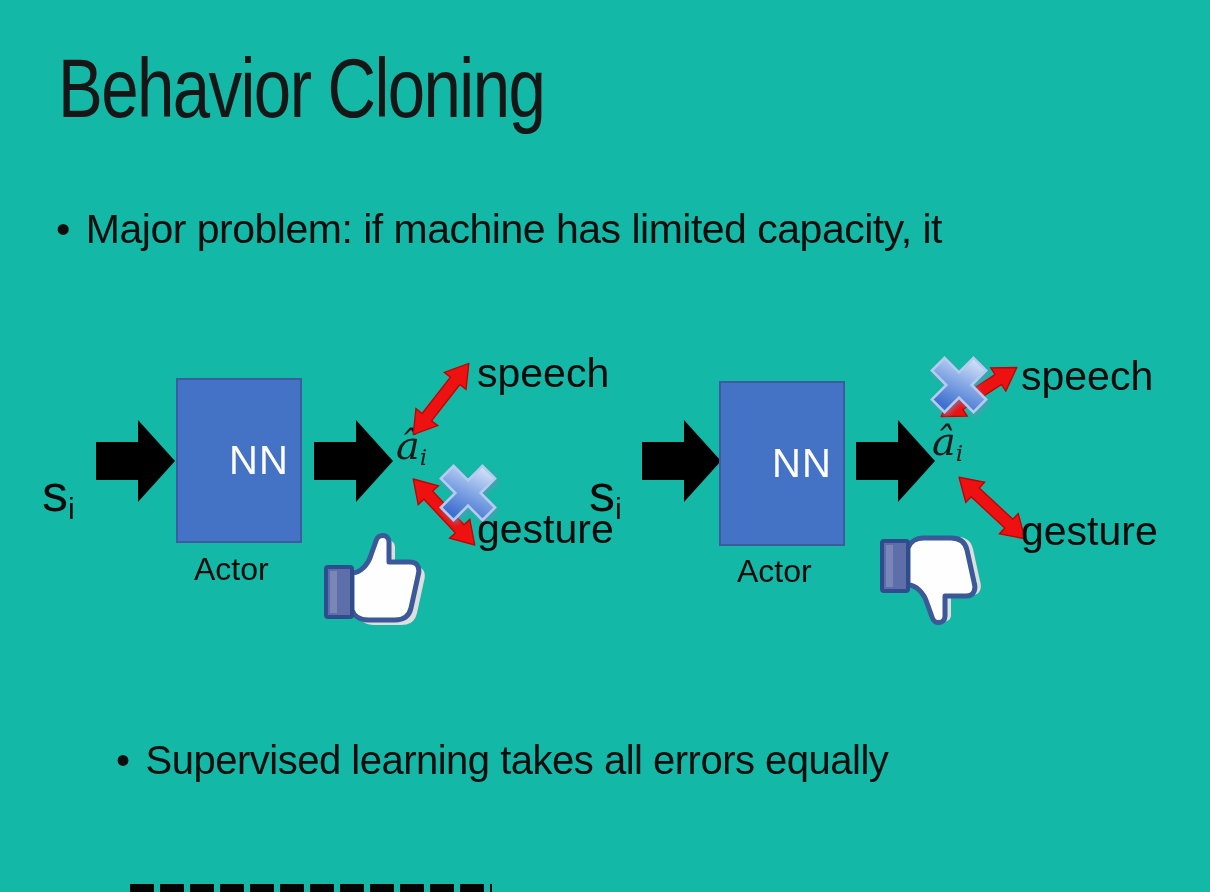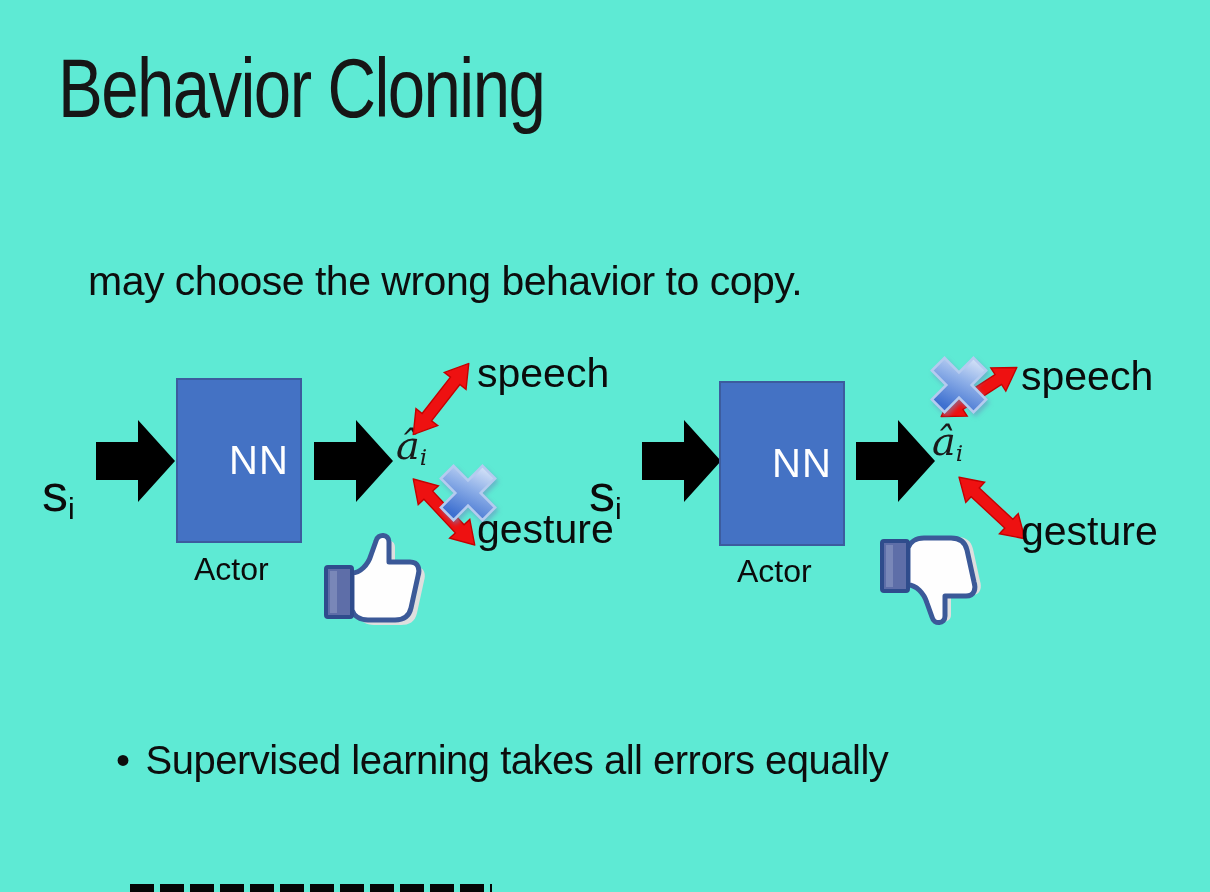--- a/index.html
+++ b/index.html
@@ -1,17 +1,17 @@
 <!DOCTYPE html>
 <html><head>
 <meta charset="utf-8">
 <style>
   html,body{margin:0;padding:0;background:#e9e9e9;}
   .slide{
-    position:relative;width:1210px;height:892px;background:#5eead4;
+    position:relative;width:1210px;height:892px;background:#14b8a6;
     font-family:"Liberation Sans",sans-serif;color:#111;overflow:hidden;
   }
   .abs{position:absolute;}
   .title{
     left:58px;top:40px;font-size:84px;letter-spacing:-2px;
     transform:scaleX(.8);transform-origin:0 0;white-space:nowrap;color:#161616;
     font-weight:400;
   }
   .bline{white-space:nowrap;letter-spacing:-.5px;color:#0d0d0d;}
   .b1{font-size:41px;}
@@ -45,21 +45,23 @@
       <stop offset="0.5" stop-color="#8FB0E8"></stop>
       <stop offset="1" stop-color="#3E70D0"></stop>
     </linearGradient>
   </defs>
 </svg>
 
 <div class="slide">
 
   <div class="abs title">Behavior Cloning</div>
 
-  <div class="abs bline b1" style="left:88px;top:258px;">may choose the wrong behavior to copy.</div>
+  <div class="abs bline b1" style="left:56px;top:206px;">
+    <span class="dot">•</span><span>Major problem: if machine has limited capacity, it</span>
+  </div>
 
   <div class="abs lbl statelbl" style="left:42px;top:430px;">
     <span>s</span><span class="sub">i</span>
   </div>
 
   <svg class="abs" style="left:96px;top:417px;" width="80" height="88" viewBox="0 0 80 88">
     <polygon points="0,25 42,25 42,3 79,44 42,85 42,63 0,63" fill="#000000"></polygon>
   </svg>
 
   <div class="abs nnbox" style="left: 176px; top: 378px; background: rgb(68, 114, 196);">

